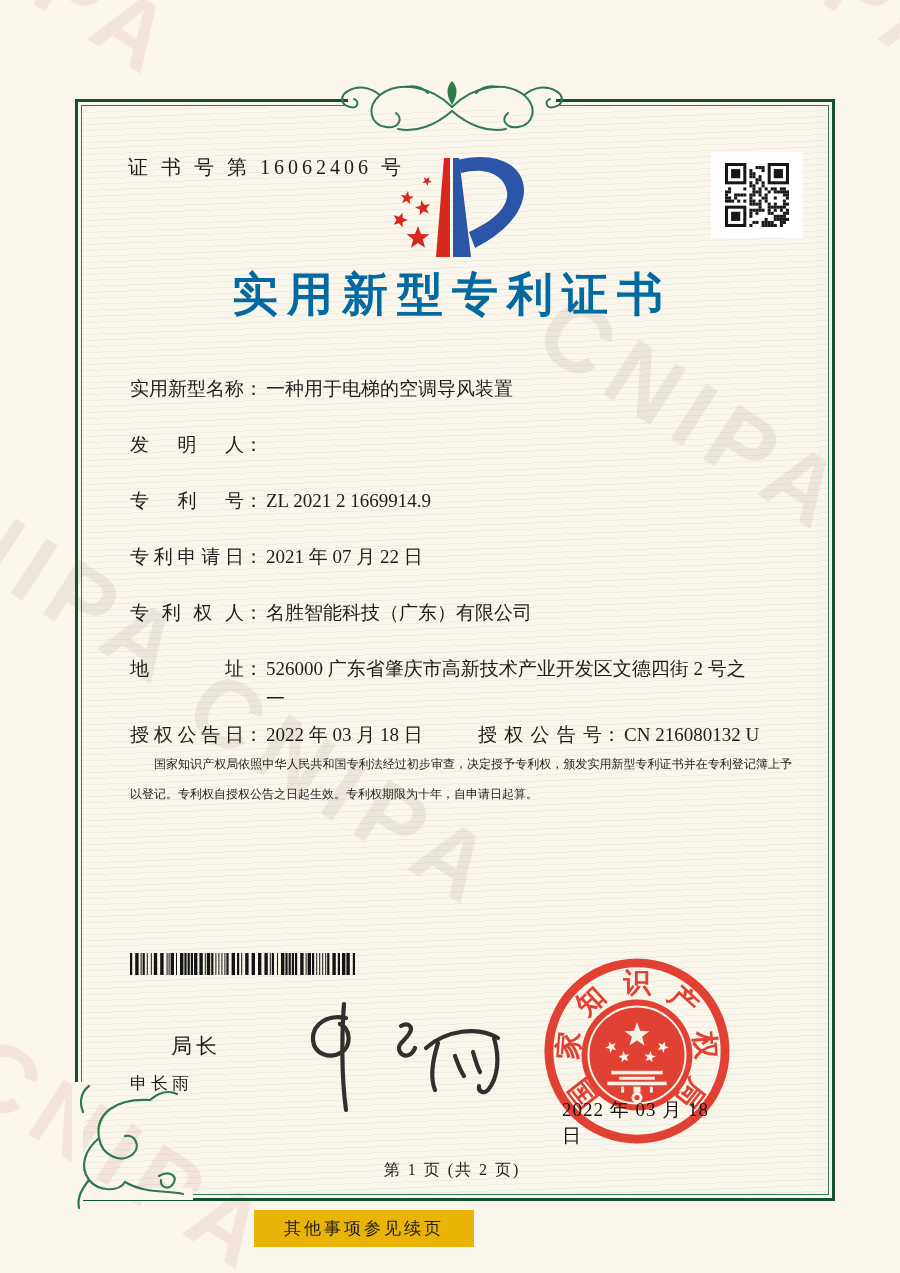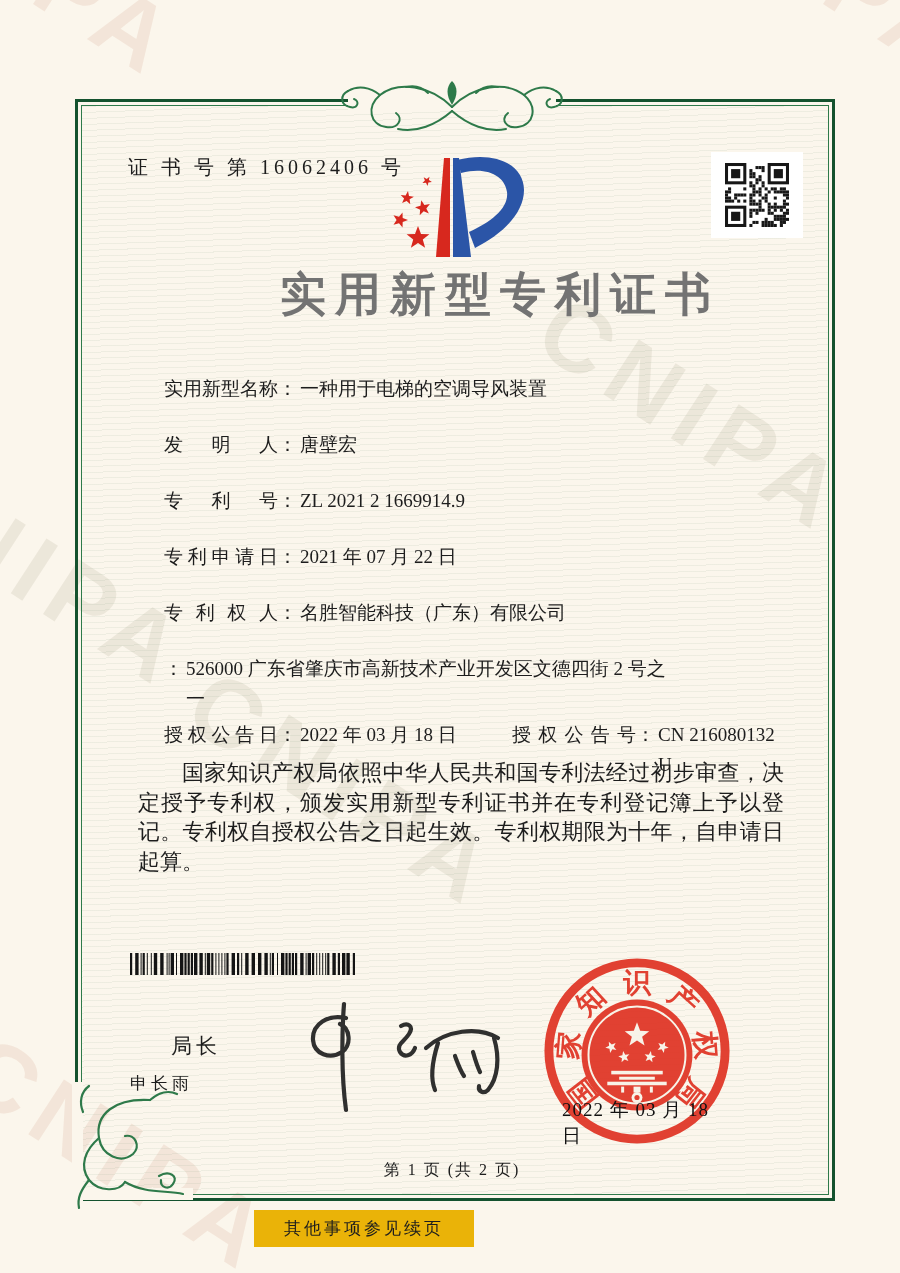--- a/index.html
+++ b/index.html
@@ -21,33 +21,33 @@
   .frame-inner{position:absolute;left:3px;top:3px;right:3px;bottom:3px;border:1px solid #2e7a4a;
       background:repeating-linear-gradient(178deg, rgba(120,152,122,0.10) 0 1px, transparent 1px 6px);}
   .orn{position:absolute;z-index:3;}
   
   .content{position:absolute;left:0;top:0;width:728px;height:1273px;z-index:4;}
   .cert-no{position:absolute;left:128px;top:154px;font-size:20px;letter-spacing:4px;}
   .qr-box{position:absolute;left:711px;top:152px;width:92px;height:86px;background:#ffffff;}
   .qr-box svg{position:absolute;left:14px;top:11px;}
   .logo{position:absolute;left:383px;top:150px;}
   .title{position:absolute;left:75px;top:264px;width:754px;text-align:center;
-         font-size:46px;font-weight:bold;letter-spacing:9px;color:#737373;padding-left:48px;}
+         font-size:46px;font-weight:bold;letter-spacing:9px;color:#0369a1;}
   .fields{position:absolute;left:130px;top:374px;width:662px;font-size:19px;}
-  .frow{display:flex;line-height:30px;margin-top:26px;margin-left:34px;}
+  .frow{display:flex;line-height:30px;margin-top:26px;}
   .frow:first-child{margin-top:0;}
   .flabel{flex:0 0 114px;text-align:justify;text-align-last:justify;text-justify:inter-character;}
   .fcolon{flex:0 0 22px;}
   .fvalue{flex:1;}
   .addr .fvalue{flex:0 0 492px;}
   .grant-row{margin-top:6px;}
   .grant-row .gdv{flex:0 0 212px;}
   .grant-row .gl2{flex:0 0 124px;text-align:justify;text-align-last:justify;}
   .body-text{position:absolute;left:130px;top:750px;width:662px;}
-  .body-text p{margin:8px;font-size:22px;line-height:29.5px;text-indent:2em;text-align:justify;}
+  .body-text p{margin:0;font-size:12px;line-height:29.5px;text-indent:2em;text-align:justify;}
   .barcode{position:absolute;left:130px;top:953px;}
   .director-title{position:absolute;left:130px;top:1032px;font-size:21px;letter-spacing:4px;margin-left:41px;}
   .director-name{position:absolute;left:130px;top:1072px;font-size:17px;letter-spacing:4px;}
   .autograph{position:absolute;left:258px;top:996px;}
   .seal{position:absolute;left:538px;top:952px;}
   .seal-date{position:absolute;left:562px;top:1097px;font-size:19px;color:#121212;letter-spacing:1px;z-index:5;}
   .page-indicator{position:absolute;left:75px;top:1160px;width:754px;text-align:center;font-size:16px;letter-spacing:2px;}
   .cont-note{position:absolute;left:50%;transform:translateX(-50%);top:1210px;background:#eab308;
              padding:7px 30px;font-size:17px;letter-spacing:3px;z-index:5;}
 </style>
@@ -261,38 +261,38 @@
 
     <div class="fields">
       <div class="frow">
         <span class="flabel">实用新型名称</span>
           <span class="fcolon">：</span>
           <span class="fvalue">一种用于电梯的空调导风装置</span>
       </div>
       <div class="frow">
         <span class="flabel">发明人</span>
           <span class="fcolon">：</span>
-          <span class="fvalue">唐壁宏</span>
       </div>
       <div class="frow">
         <span class="flabel">专利号</span>
           <span class="fcolon">：</span>
           <span class="fvalue">ZL 2021 2 1669914.9</span>
       </div>
       <div class="frow">
         <span class="flabel">专利申请日</span>
           <span class="fcolon">：</span>
           <span class="fvalue">2021 年 07 月 22 日</span>
       </div>
       <div class="frow">
         <span class="flabel">专利权人</span>
           <span class="fcolon">：</span>
           <span class="fvalue">名胜智能科技（广东）有限公司</span>
       </div>
       <div class="frow addr">
+        <span class="flabel">地址</span>
           <span class="fcolon">：</span>
           <span class="fvalue">526000 广东省肇庆市高新技术产业开发区文德四街 2 号之一</span>
       </div>
       <div class="frow grant-row">
         <span class="flabel">授权公告日</span>
           <span class="fcolon">：</span>
           <span class="fvalue gdv">2022 年 03 月 18 日</span>
           <span class="flabel gl2">授权公告号</span>
           <span class="fcolon">：</span>
           <span class="fvalue">CN 216080132 U</span>

